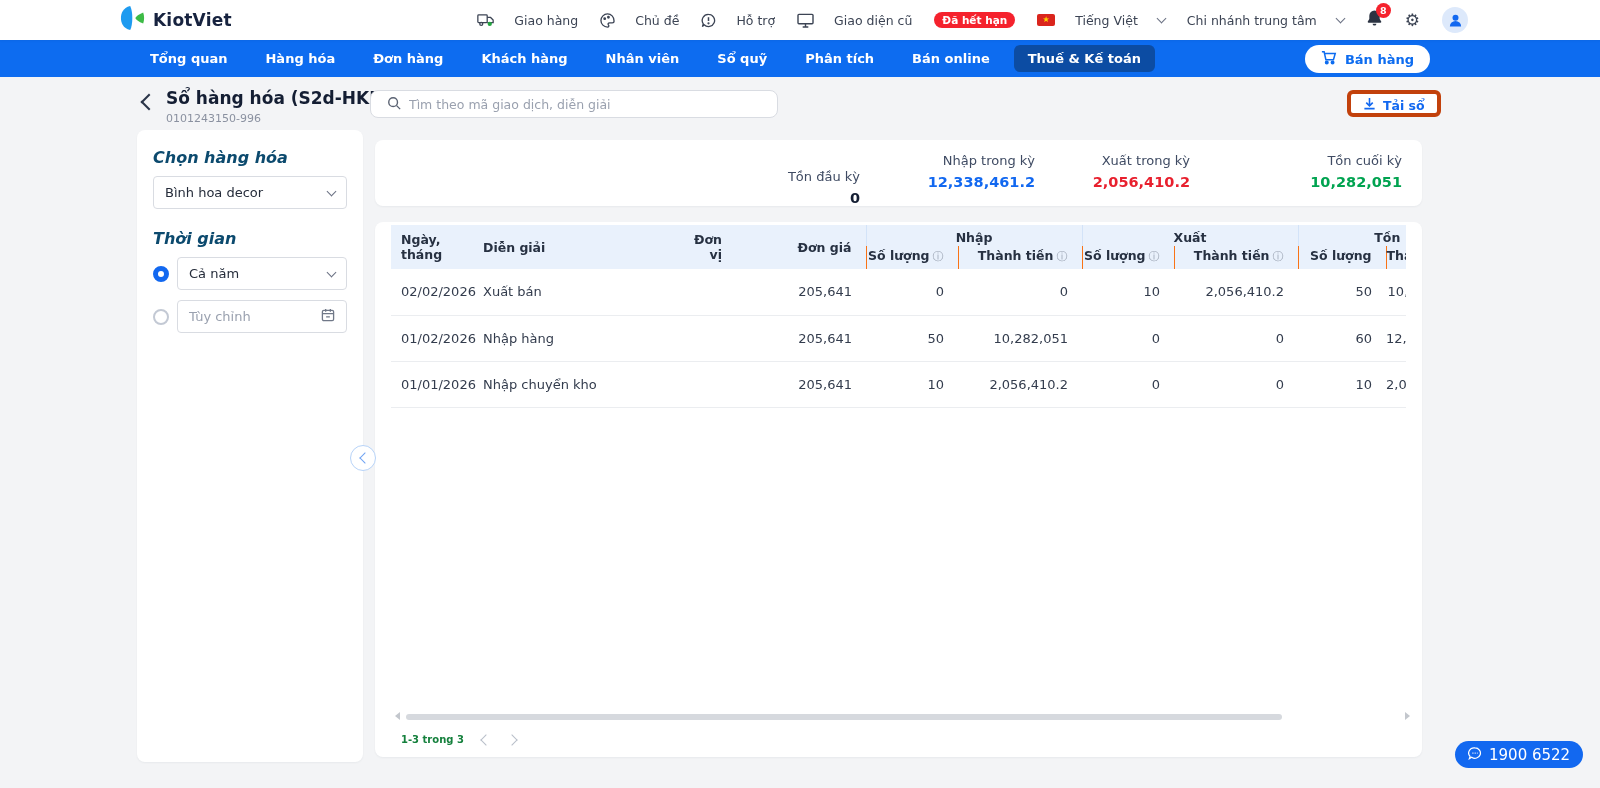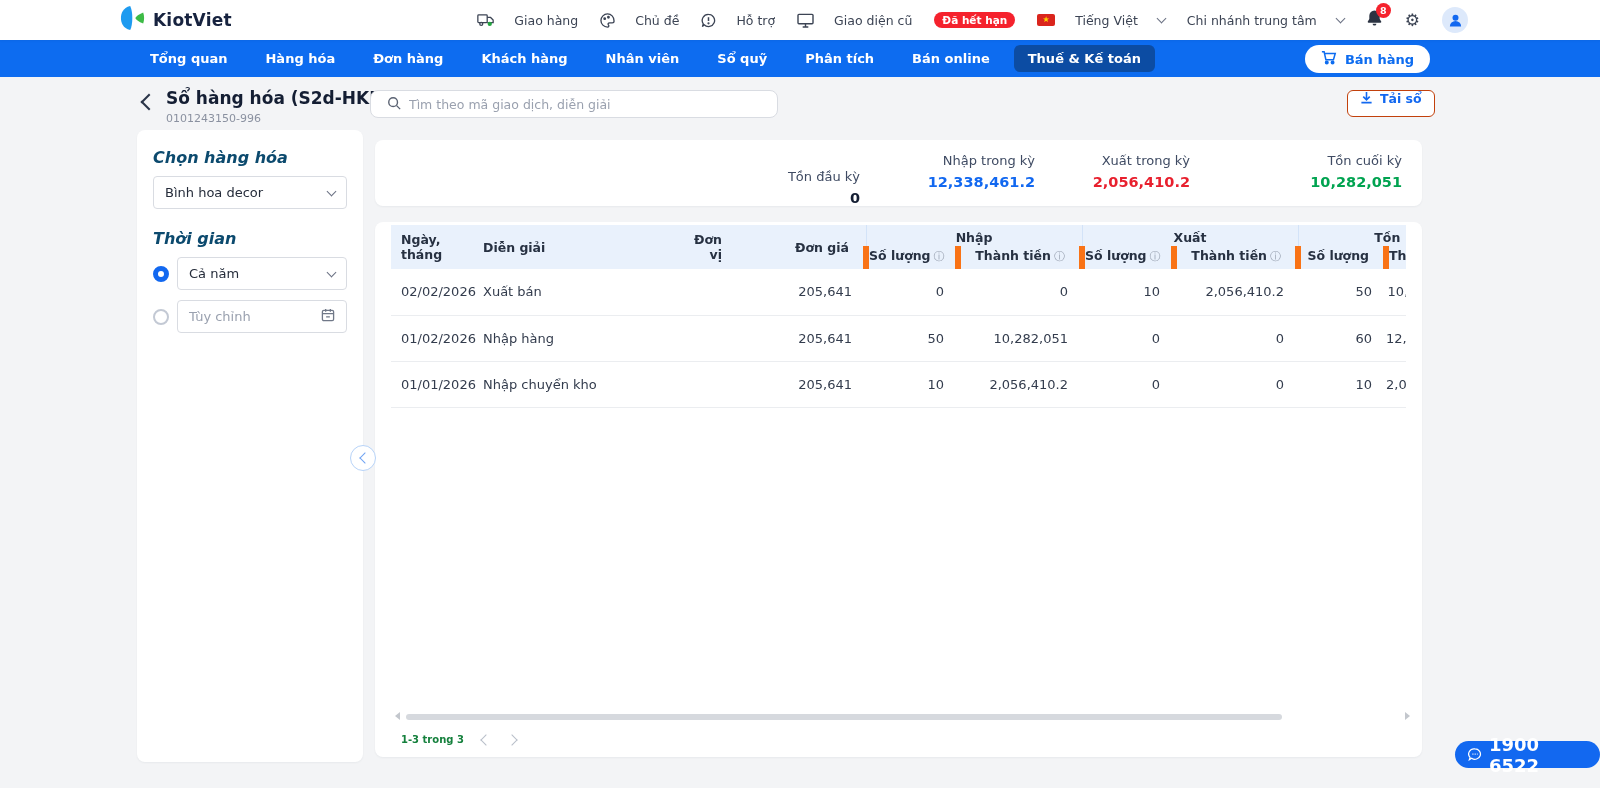--- a/index.html
+++ b/index.html
@@ -44,21 +44,21 @@
   .back { position:absolute; left:143px; top:96px; width:12px; height:12px; border-left:2px solid #2a3448;
           border-bottom:2px solid #2a3448; transform:rotate(45deg); cursor:pointer; }
   .page-title { position:absolute; left:166px; top:88px; font-size:17px; font-weight:700; color:#141e33; }
   .page-sub { position:absolute; left:166px; top:112px; font-size:11px; color:#8a91a0; }
   .searchbox { position:absolute; left:370px; top:90px; width:408px; height:28px; background:#fff;
                border:1px solid #d9dce2; border-radius:8px; display:flex; align-items:center; padding:0 16px; gap:8px; }
   .searchbox input { border:none; outline:none; flex:1; font-size:12.5px; color:#333;
                      font-family:inherit; background:transparent; }
   .searchbox input::placeholder { color:#9aa1af; }
   .dl-btn { position:absolute; left:1347px; top:90px; height:27px; padding:0 12px; background:#fff;
-            border:1px solid #c2410c; border-radius:6px; display:flex; align-items:flex-start; gap:7px;
+            border:4px solid #c2410c; border-radius:6px; display:flex; align-items:flex-end; gap:7px;
             color:#1268f0; font-size:12.5px; font-weight:700; cursor:pointer; }
 
   
   .sidebar { position:absolute; left:137px; top:130px; width:226px; height:632px; background:#fff;
              border-radius:8px; padding:18px 16px; box-shadow:0 1px 2px rgba(20,30,60,.05); }
   .sb-label { font-size:16px; font-weight:700; color:#0c4a6e; margin-bottom:9px;font-style:italic; }
   .select { height:33px; border:1px solid #d9dce2; border-radius:4px; display:flex; align-items:center;
             padding:4px 11px; font-size:13px; color:#252c3a; cursor:pointer; background:#fff; }
   .select .chev { margin-left:auto; }
   .sb-gap { height:20px; }
@@ -84,21 +84,21 @@
   .v-black { color:#141e33; } .v-blue { color:#1268f0; } .v-red { color:#e8202e; } .v-green { color:#00a350; }
 
   
   .tablecard { position:absolute; left:375px; top:222px; width:1047px; height:535px; background:#fff;
                border-radius:8px; box-shadow:0 1px 2px rgba(20,30,60,.05); padding:3px 16px 0 16px; }
   .table-clip { width:1015px; overflow:hidden; }
   table { border-collapse:collapse; table-layout:fixed; width:1085px; }
   th, td { font-weight:normal; }
   thead th { background:#e9f1fc; font-size:12.5px; font-weight:600; color:#273142; }
   .gh { height:21px; border-left:1px solid #d3e3f8; text-align:center; padding-top:4px; }
-  .sh { height:23px; text-align:right; padding:0 14px 4px 0; border-left:6px solid #f97316; white-space:nowrap; }
+  .sh { height:23px; text-align:right; padding:0 14px 4px 0; border-left:1px solid #f97316; white-space:nowrap; }
   .rs { text-align:left; padding-left:10px; vertical-align:middle; }
   .rs.num { text-align:right; padding-right:14px; }
   .info { font-size:11px; color:#9aa3b2; margin-left:3px; font-weight:400; }
   tbody td { height:46px; border-bottom:1px solid #ebedf0; font-size:13px; color:#333c4d; white-space:nowrap; }
   td.l { text-align:left; padding-left:10px; }
   td.n { text-align:right; padding-right:14px; }
   .hthumb { position:absolute; left:31px; top:492px; width:876px; height:6px; background:#d6d9de;
             border-radius:3px; cursor:pointer; }
   .harrow { position:absolute; top:490px; width:0; height:0; border-top:4px solid transparent;
             border-bottom:4px solid transparent; }
@@ -106,22 +106,22 @@
   .harrow.right { left:1030px; border-left:5px solid #c3c7cd; }
   .pager { position:absolute; left:26px; top:512px; display:flex; align-items:center; gap:18px; }
   .pager .txt { font-size:10px; font-weight:700; color:#15803d; }
   .pchev { width:8px; height:8px; border-left:1.6px solid #b8bec9; border-bottom:1.6px solid #b8bec9;
            cursor:pointer; }
   .pchev.prev { transform:rotate(45deg); }
   .pchev.next { transform:rotate(225deg); }
 
   
   .hotline { position:absolute; left:1455px; top:741px; height:27px; background:#1268f0; border-radius:14px;
-             display:flex; align-items:center; gap:7px; padding:0 13px; color:#fff; font-size:18px;
-             font-weight:700; cursor:pointer; }
+             display:flex; align-items:center; gap:7px; padding:0 13px; color:#fff; font-size:15px;
+             font-weight:400; cursor:pointer; }
 </style>
 </head>
 <body>
 
 <div class="root">
 
   <div class="topbar">
     <div class="brand">
       <span>
         <svg width="26" height="26" viewBox="0 0 28 28">

